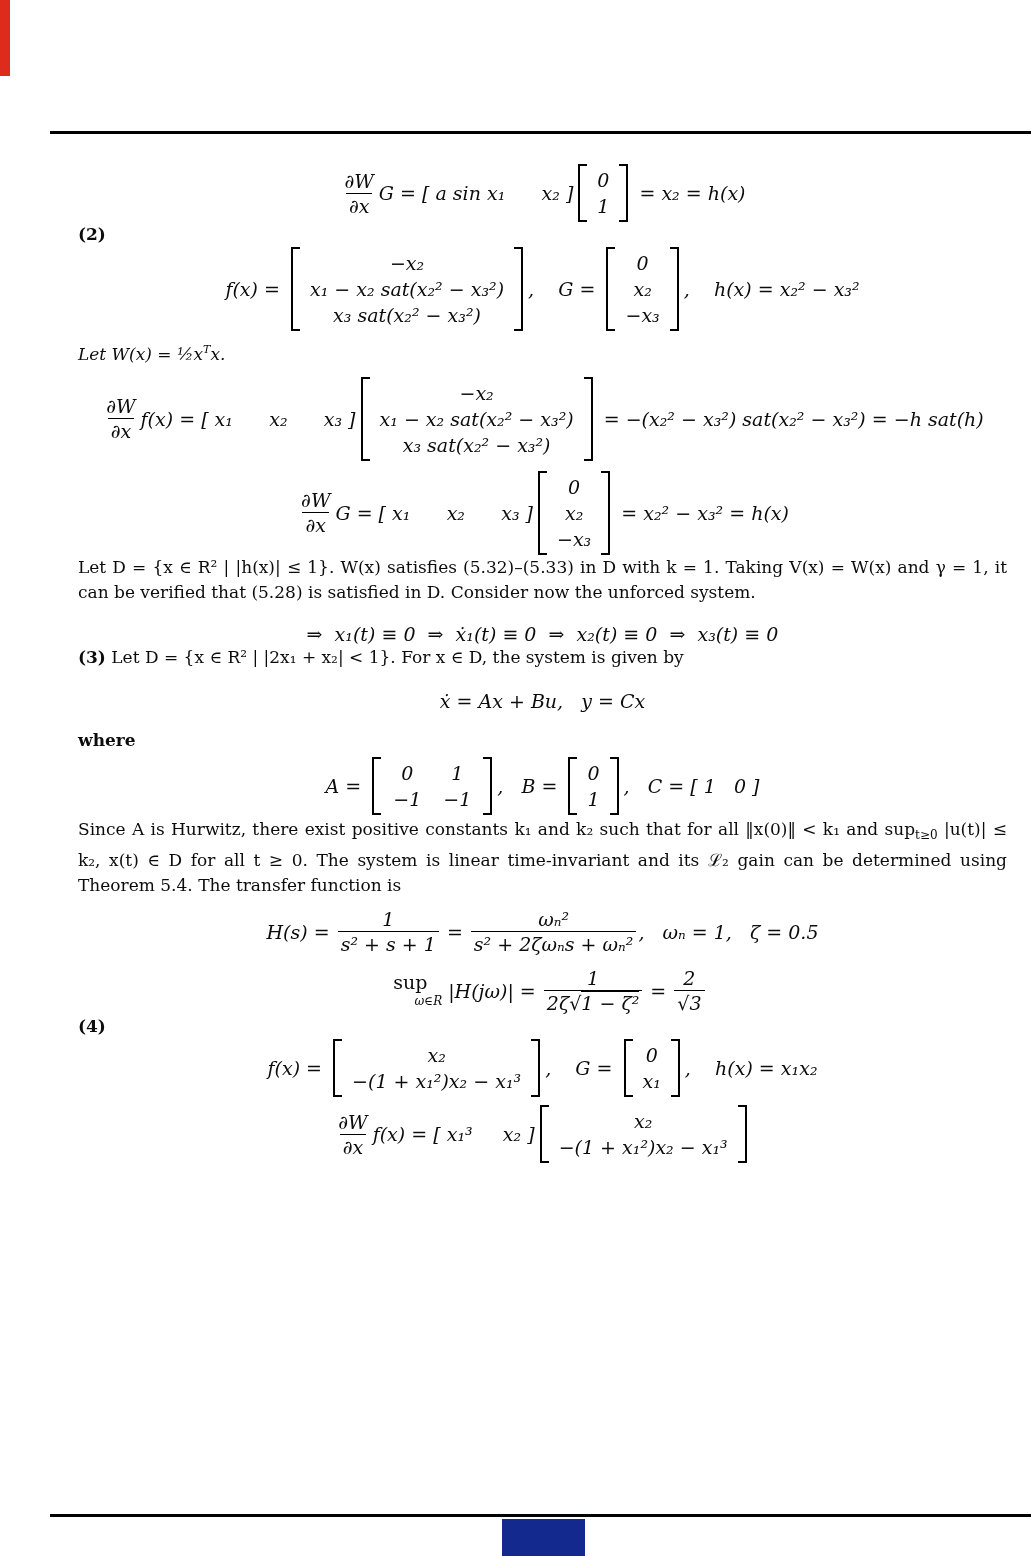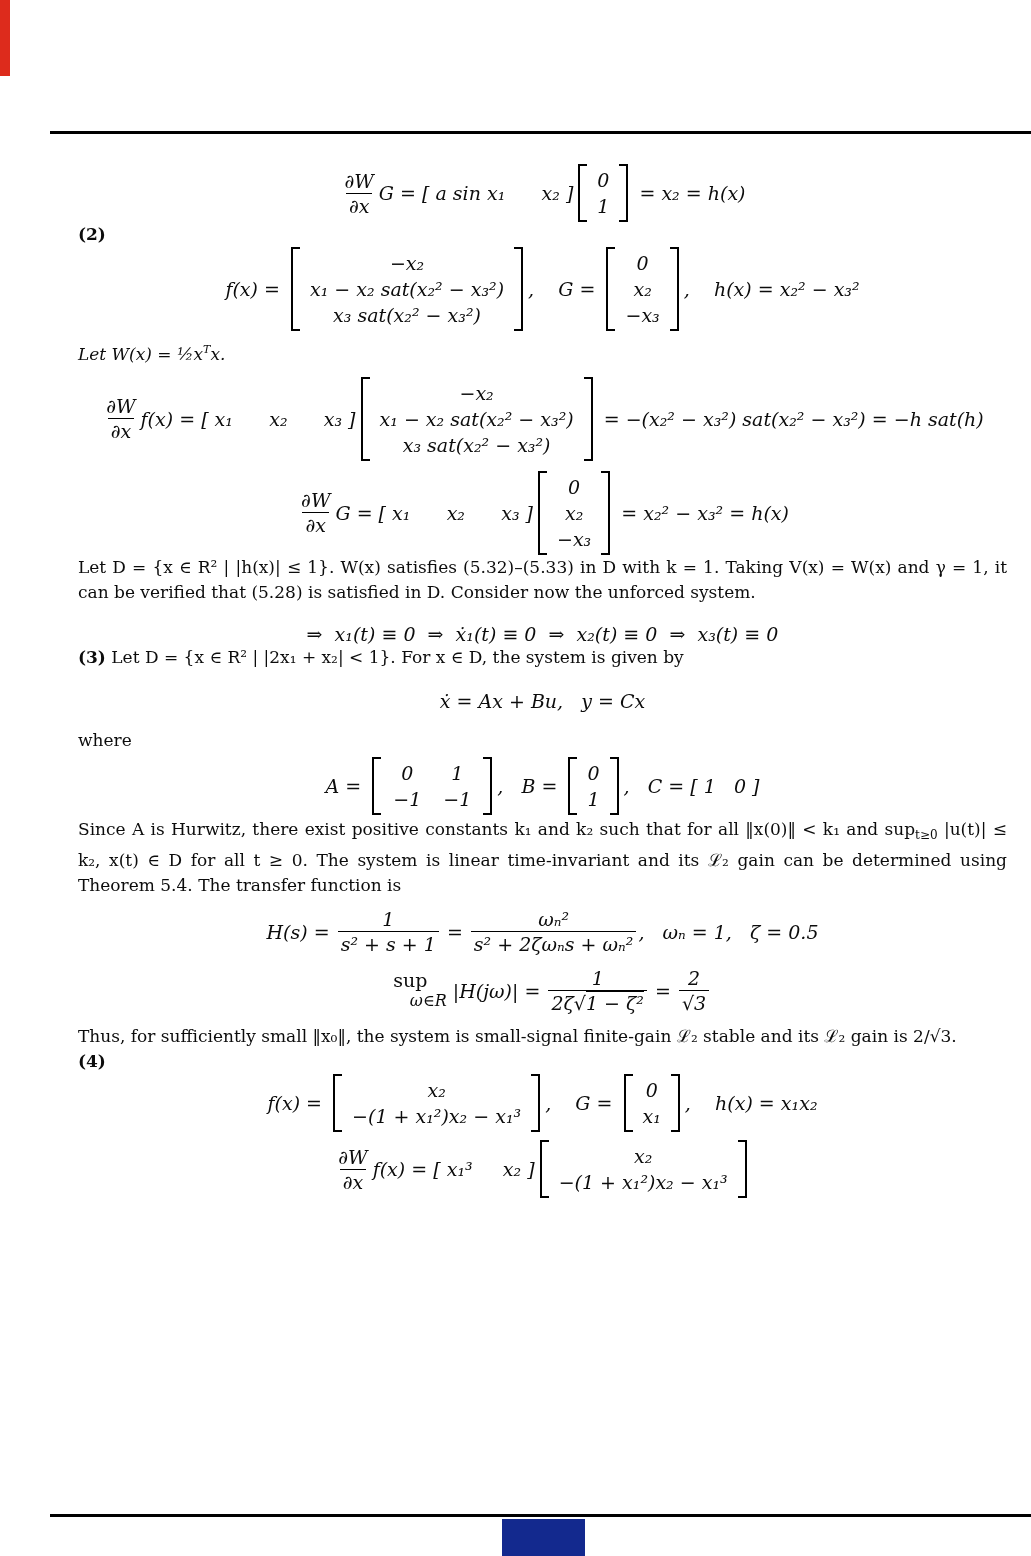--- a/index.html
+++ b/index.html
@@ -31,37 +31,37 @@
   .brk { width:7px; border:2px solid #000; }
   .brk.l { border-right:none; }
   .brk.r { border-left:none; }
   .mat .cells { display:flex; flex-direction:column; align-items:center;
                 justify-content:center; padding:3px 10px; line-height:26px; }
   .mat .cells2 { display:grid; grid-template-columns:auto auto; column-gap:22px;
                  justify-items:center; align-items:center; padding:3px 12px; line-height:26px; }
 
   .underset { display:inline-flex; flex-direction:column; align-items:center; line-height:1.05; }
   .underset .top { font-style:normal; }
-  .underset .bot { font-size:16px; margin-top:2px;margin-left:36px; }
+  .underset .bot { font-size:12px; margin-top:2px;margin-left:36px; }
 
   .radicand { border-top:1.5px solid #000; }
 
   
   #eq1 { margin-top:14px; }
   #p1 { margin-top:12px; }
   #eq2 { margin-top:0; }
   #p2 { margin-top:6px;font-style:italic; }
   #eq3 { margin-top:10px; }
   #eq4 { margin-top:10px; }
   #p3 { margin-top:0px; }
   #eq5 { margin-top:16px; }
   #eq6 { margin-top:18px; }
   #p4 { margin-top:12px; }
   #eq7 { margin-top:20px; }
-  #p5 { margin-top:16px; }
+  #p5 { margin-top:16px;font-weight:bold; }
   #eq8 { margin-top:4px; }
   #p6 { margin-top:2px; }
   #eq9 { margin-top:10px; }
   #eq10 { margin-top:12px; }
   #p7 { margin-top:10px; }
   #eq11 { margin-top:0; }
   #p8 { margin-top:4px; }
   #eq12 { margin-top:8px; }
 </style>
 </head>
@@ -216,21 +216,20 @@
       <span class="num">1</span>
       <span class="den"><span>2ζ</span><span>√</span><span class="radicand">1 − ζ²</span></span>
     </span>
     <span> = </span>
     <span class="frac">
       <span class="num">2</span>
       <span class="den">√3</span>
     </span>
   </div>
 
-  <p class="body" id="p7">Thus, for sufficiently small ‖x₀‖, the system is small-signal finite-gain ℒ₂ stable and its ℒ₂ gain is 2/√3.</p>
   <div class="label">(4)</div>
 
   <div class="eq" id="eq11">
     <span>f(x) = </span>
     <span class="mat">
       <span class="brk l"></span>
       <span class="cells">
         <span>x₂</span>
         <span>−(1 + x₁²)x₂ − x₁³</span>
       </span>

